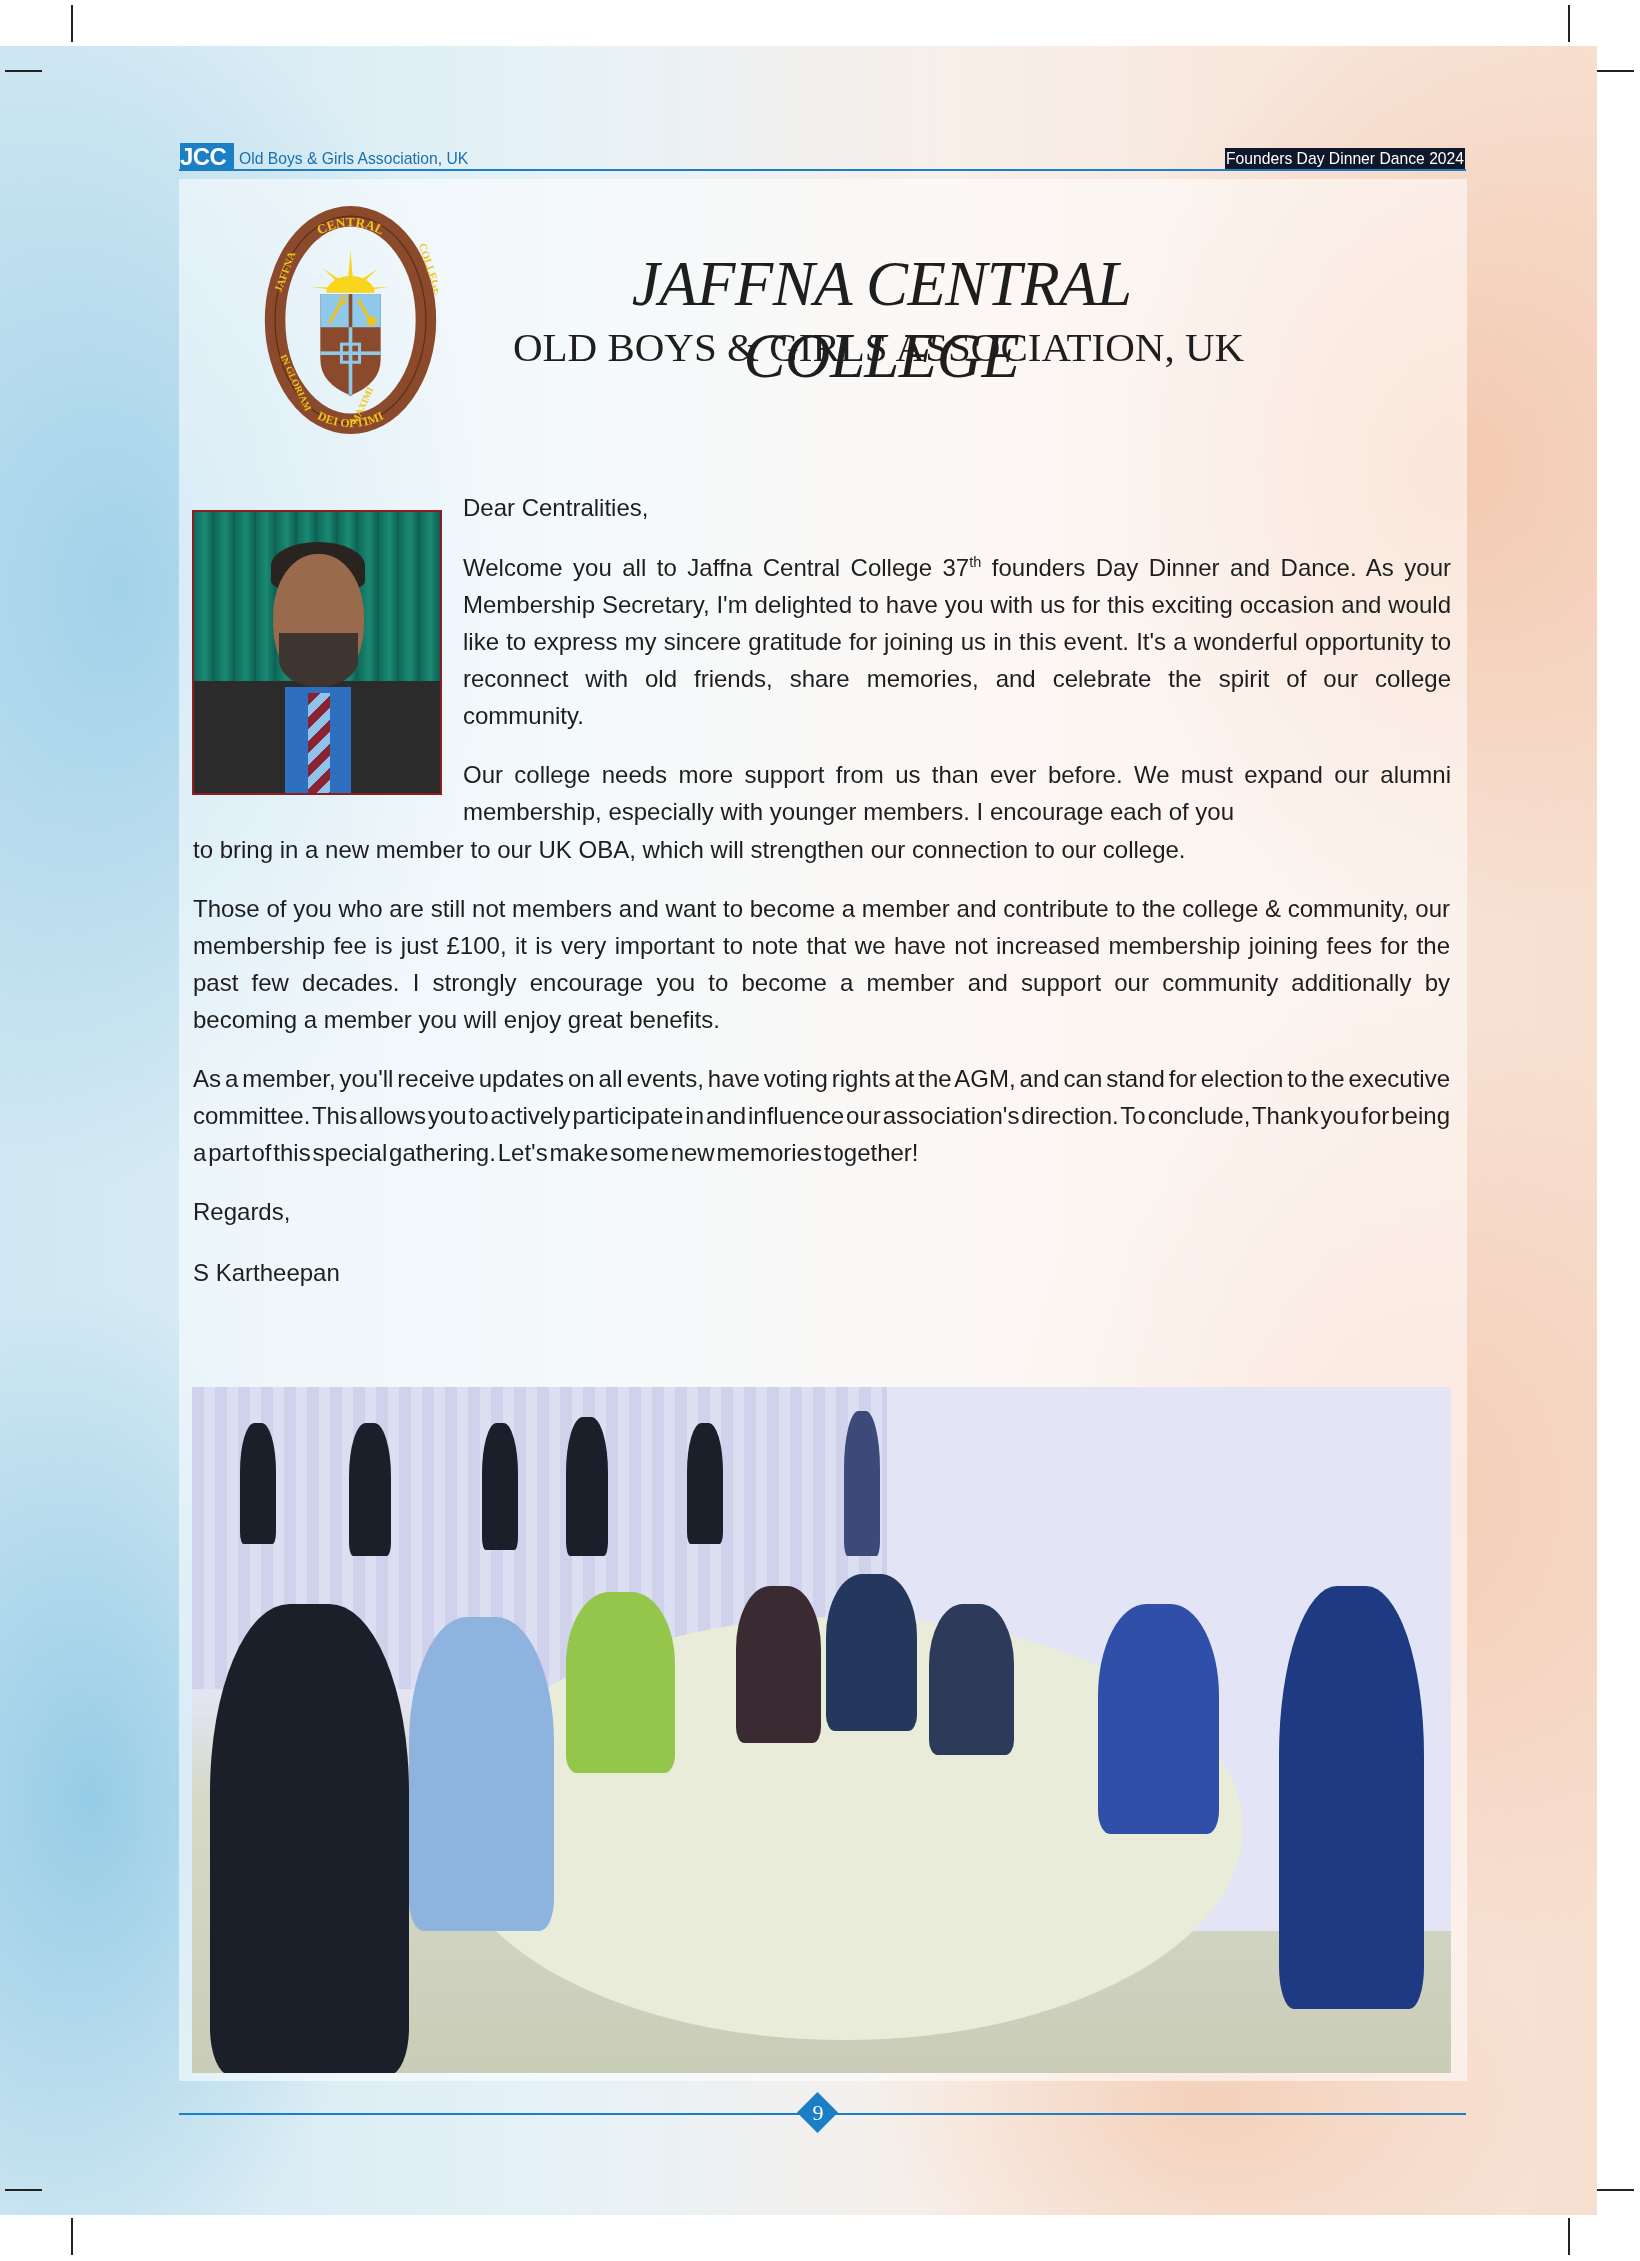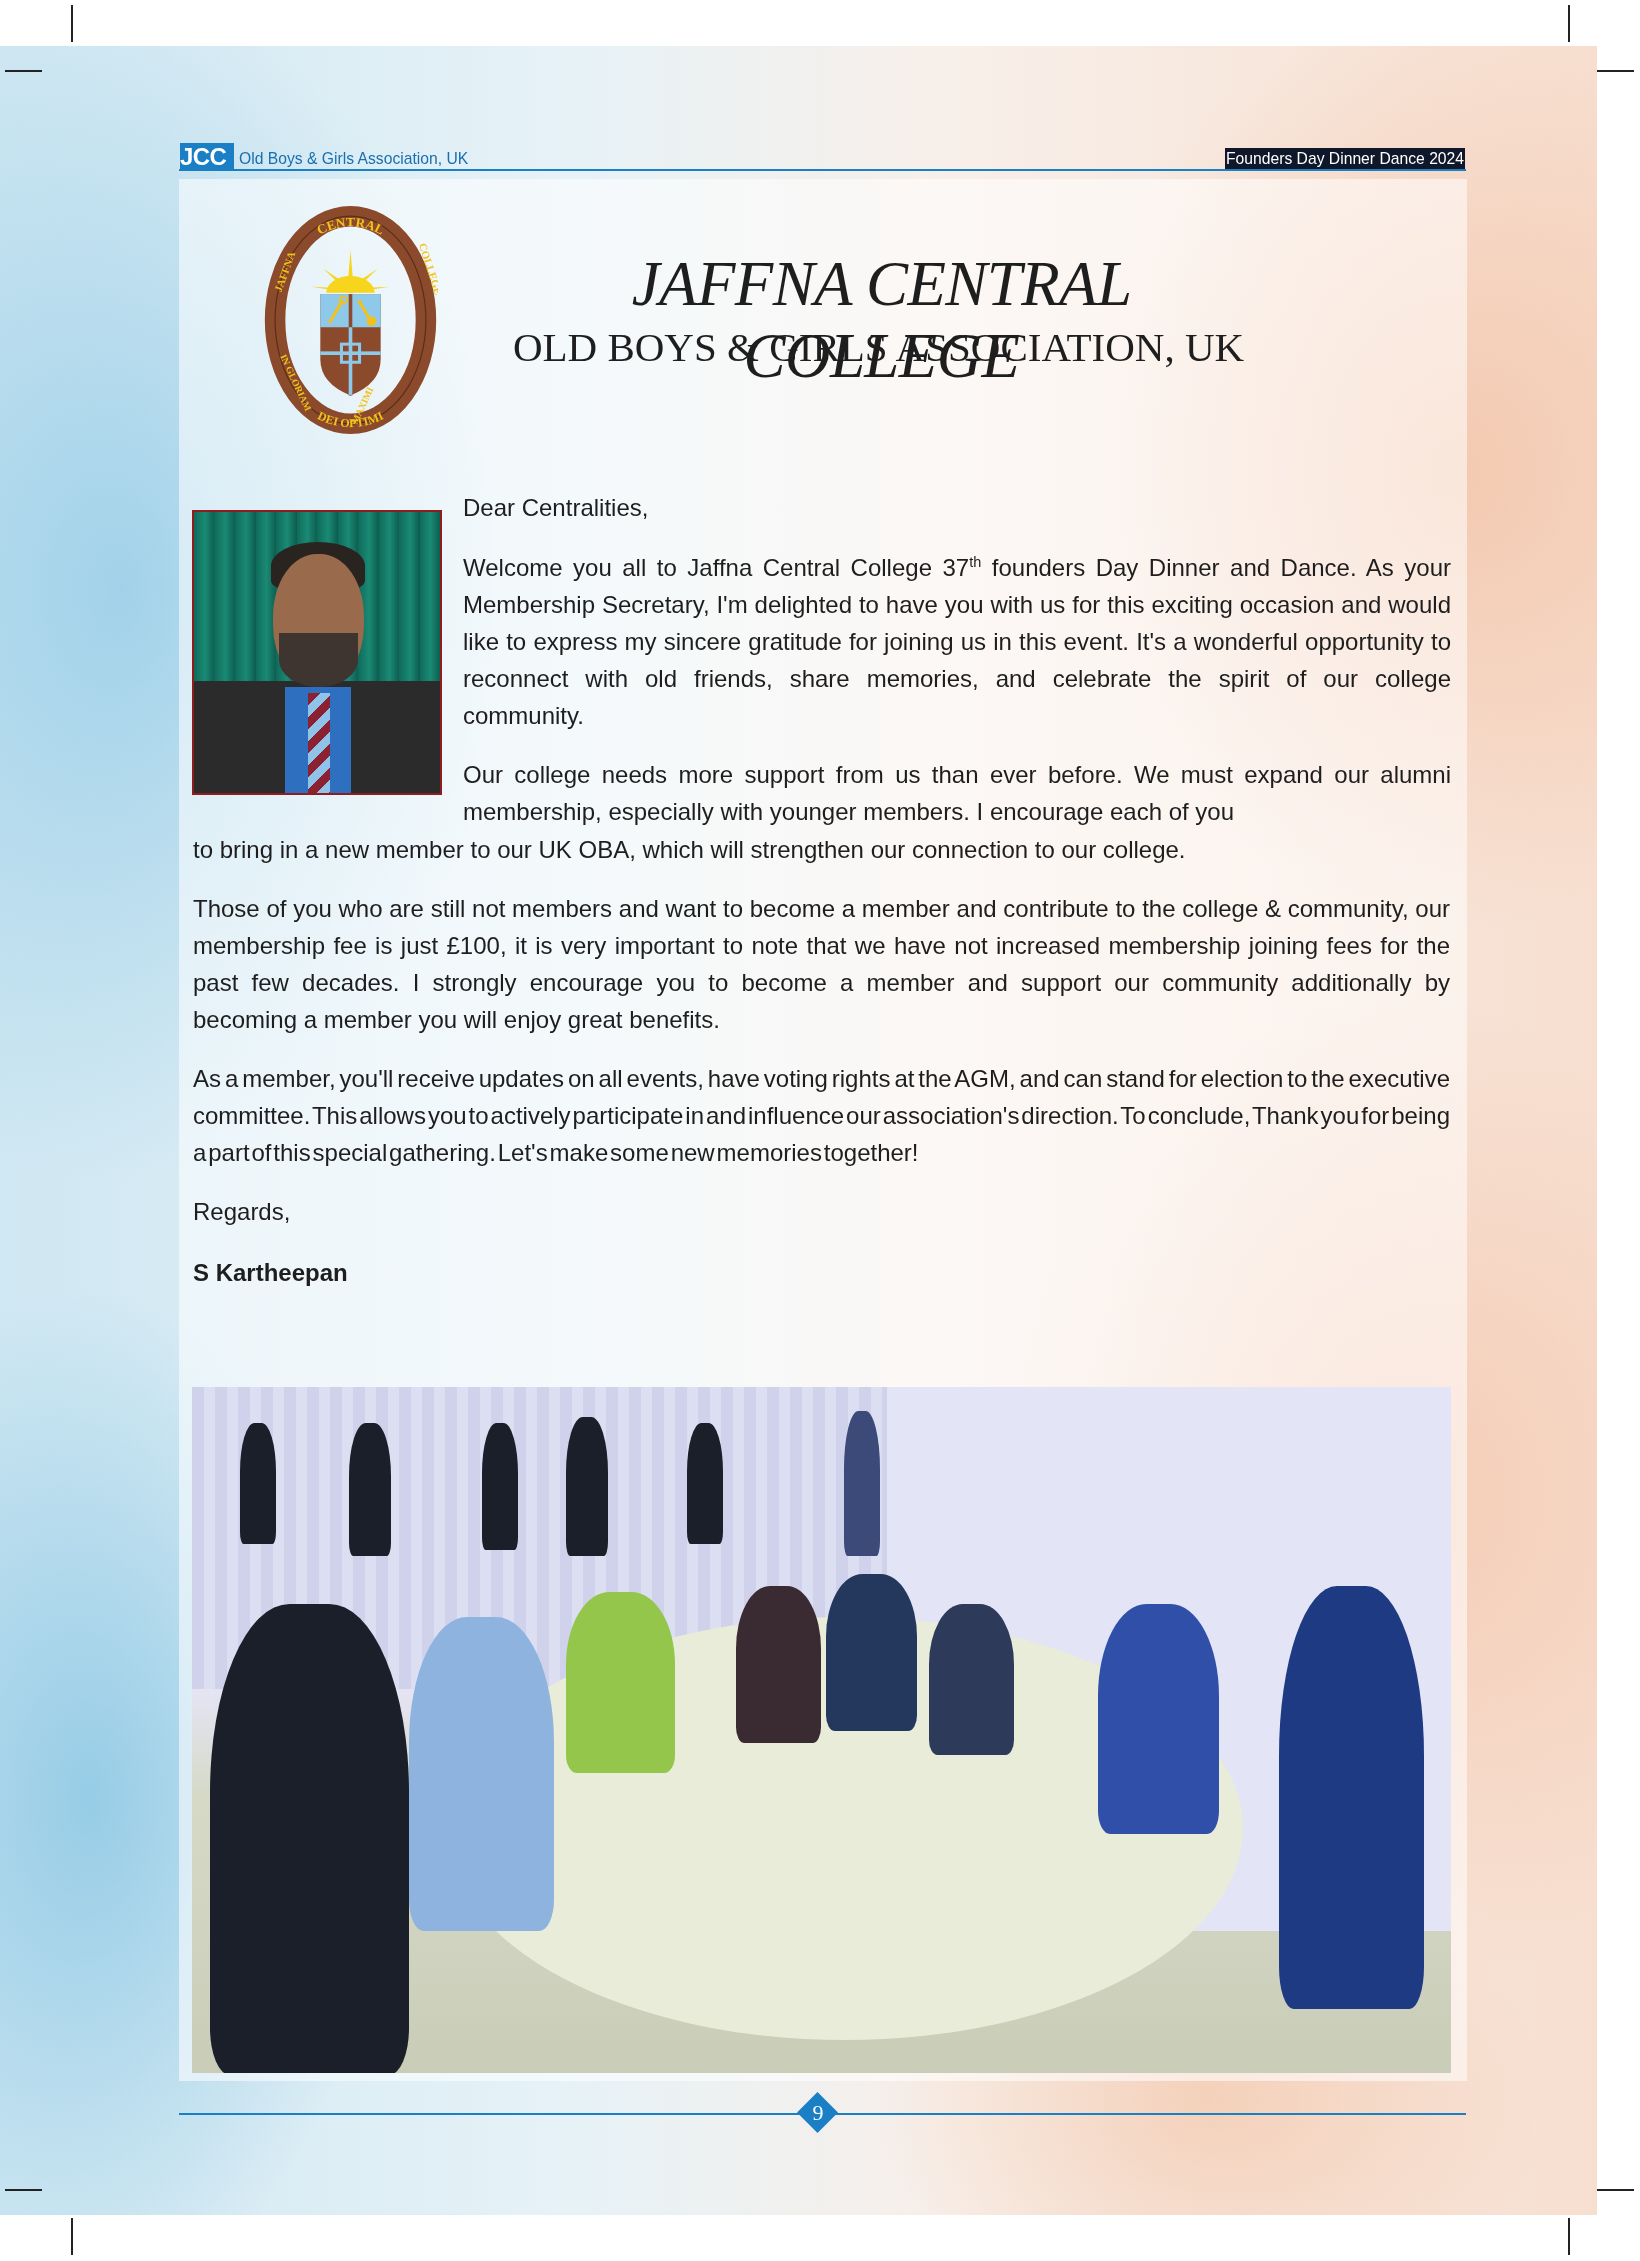--- a/index.html
+++ b/index.html
@@ -42,21 +42,21 @@
   .portrait .beard { position:absolute; left:85px; top:121px; width:79px; height:54px; border-radius:0 0 50% 50%; background:#3e3430; }
   .portrait .shirt { position:absolute; left:91px; top:175px; width:66px; height:109px; background:#2f6fc0; }
   .portrait .tie { position:absolute; left:114px; top:181px; width:22px; height:103px;
     background:repeating-linear-gradient(135deg, #8a2232 0 8.5px, #8fc3ea 8.5px 17px); }
 
   .body-text { position:absolute; font-size:24px; color:#1e1e1e; line-height:37px; }
   .para { margin:0 0 22px 0; text-align:justify; }
   .p-intro { left:463px; top:489px; width:988px; }
   .p-wide { left:193px; width:1257px; }
   sup { font-size:14.5px; line-height:0; }
-  .sig-name { font-weight:bold;margin-top:24px; }
+  .sig-name { font-weight:normal;margin-top:24px; }
 
   .event-photo { position:absolute; left:192px; top:1387px; width:1259px; height:686px; overflow:hidden;
     background: linear-gradient(180deg, #c9cfe6 0%, #d9dcef 25%, #e4e4f2 45%, #d5d9c6 60%, #c9cdb8 100%); }
   .event-photo .wall { position:absolute; left:0; top:0; width:100%; height:302px;
     background:repeating-linear-gradient(90deg, #cfd2ea 0 12px, #dcdff2 12px 23px); }
   .event-photo .wall-r { position:absolute; left:695px; top:0; width:564px; height:544px; background:#e3e4f6; }
   .event-photo .table { position:absolute; left:254px; top:230px; width:797px; height:423px; border-radius:50%; background:#e8ecd8; }
   .event-photo .p { position:absolute; background:#1b1f2a; border-radius:40% 40% 10% 10%; }
 
   .ftr-rule { position:absolute; left:179px; top:2113px; width:1287px; height:2.4px; background:#1a7fc4; }

